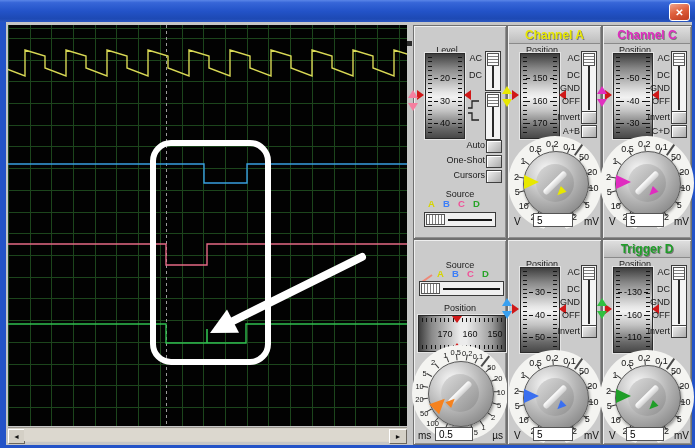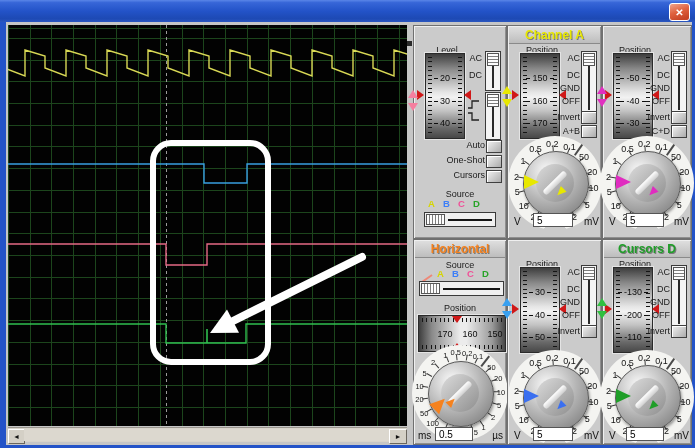--- a/index.html
+++ b/index.html
@@ -239,20 +239,23 @@
           <div class="shine" style="position: absolute;"></div>
         </div>
         <div class="tri" style="position: absolute; left: -31px; top: -8px; border-top: 7px solid transparent; border-bottom: 7px solid transparent; border-left: 15px solid rgb(232, 232, 0);"></div>
         <div class="tri" style="position: absolute; left: 1px; top: 5px; transform: rotate(135deg); border-top: 4px solid transparent; border-bottom: 4px solid transparent; border-left: 9px solid rgb(232, 232, 0);"></div>
       </div>
       <span class="unit" style="position: absolute; left: 6px; top: 190px;">V</span>
       <div class="vbox" style="position: absolute; left: 25px; top: 187px; width: 40px; height: 14px;">5</div>
       <span class="unit" style="position: absolute; right: 2px; top: 190px;">mV</span>
     </div>
   <div class="panel" style="left:602px;top:25px;width:90px;height:214px">
+      <div class="phead" style="position: absolute;">
+        <span class="ptitle" style="position: static; color: rgb(224, 44, 192);">Channel C</span>
+      </div>
       <div class="plabel" style="position: absolute; left: 2px; top: 19px; width: 60px;">Position</div>
       <div class="meter-v" style="position: absolute; left: 10px; top: 27px;">
         <div class="vticks vt-l" style="position: absolute;"></div>
         <div class="vticks vt-r" style="position: absolute;"></div>
         <div class="mrow" style="position: absolute; top: 19px;">
           <span class="mdash" style="position: static;"></span>
           <span class="mnum" style="position: static;">-50</span>
           <span class="mdash" style="position: static;"></span>
         </div>
         <div class="mrow" style="position: absolute; top: 42px;">
@@ -314,23 +317,20 @@
           <div class="shine" style="position: absolute;"></div>
         </div>
         <div class="tri" style="position: absolute; left: -31px; top: -8px; border-top: 7px solid transparent; border-bottom: 7px solid transparent; border-left: 15px solid rgb(224, 44, 192);"></div>
         <div class="tri" style="position: absolute; left: 1px; top: 5px; transform: rotate(135deg); border-top: 4px solid transparent; border-bottom: 4px solid transparent; border-left: 9px solid rgb(224, 44, 192);"></div>
       </div>
       <span class="unit" style="position: absolute; left: 6px; top: 190px;">V</span>
       <div class="vbox" style="position: absolute; left: 23px; top: 187px; width: 38px; height: 14px;">5</div>
       <span class="unit" style="position: absolute; right: 2px; top: 190px;">mV</span>
     </div>
   <div class="panel" style="left:413px;top:239px;width:94px;height:206px">
-      <div class="phead" style="position: absolute;">
-        <span class="ptitle" style="position: static; color: rgb(245, 130, 31);">Horizontal</span>
-      </div>
       <div class="plabel" style="position: absolute; left: 0px; top: 20px; width: 92px;">Source</div>
       <span style="position: absolute; left: 7px; top: 29px; width: 13px; height: 9px;"><svg width="13" height="9">
           <line x1="1" y1="8" x2="11" y2="1" stroke="#ee8877" stroke-width="2"></line>
         </svg></span>
       <span class="cletter" style="position: absolute; left: 23px; top: 28px; color: rgb(214, 214, 0);">A</span>
       <span class="cletter" style="position: absolute; left: 38px; top: 28px; color: rgb(61, 126, 248);">B</span>
       <span class="cletter" style="position: absolute; left: 53px; top: 28px; color: rgb(240, 80, 152);">C</span>
       <span class="cletter" style="position: absolute; left: 68px; top: 28px; color: rgb(40, 164, 40);">D</span>
       <div class="hslider" style="position: absolute; left: 5px; top: 41px; width: 83px; height: 13px;">
         <div class="hs-thumb" style="position: absolute;"></div>
@@ -464,34 +464,34 @@
         </div>
         <div class="tri" style="position: absolute; left: -31px; top: -8px; border-top: 7px solid transparent; border-bottom: 7px solid transparent; border-left: 15px solid rgb(58, 111, 240);"></div>
         <div class="tri" style="position: absolute; left: 1px; top: 5px; transform: rotate(135deg); border-top: 4px solid transparent; border-bottom: 4px solid transparent; border-left: 9px solid rgb(58, 111, 240);"></div>
       </div>
       <span class="unit" style="position: absolute; left: 6px; top: 190px;">V</span>
       <div class="vbox" style="position: absolute; left: 25px; top: 187px; width: 40px; height: 14px;">5</div>
       <span class="unit" style="position: absolute; right: 2px; top: 190px;">mV</span>
     </div>
   <div class="panel" style="left:602px;top:239px;width:90px;height:206px">
       <div class="phead" style="position: absolute;">
-        <span class="ptitle" style="position: static; color: rgb(31, 158, 40);">Cursors D</span>
+        <span class="ptitle" style="position: static; color: rgb(31, 158, 40);">Trigger D</span>
       </div>
       <div class="plabel" style="position: absolute; left: 2px; top: 19px; width: 60px;">Position</div>
       <div class="meter-v" style="position: absolute; left: 10px; top: 27px;">
         <div class="vticks vt-l" style="position: absolute;"></div>
         <div class="vticks vt-r" style="position: absolute;"></div>
         <div class="mrow" style="position: absolute; top: 19px;">
           <span class="mdash" style="position: static;"></span>
           <span class="mnum" style="position: static;">-130</span>
           <span class="mdash" style="position: static;"></span>
         </div>
         <div class="mrow" style="position: absolute; top: 42px;">
           <span class="mdash" style="position: static;"></span>
-          <span class="mnum" style="position: static;">-200</span>
+          <span class="mnum" style="position: static;">-160</span>
           <span class="mdash" style="position: static;"></span>
         </div>
         <div class="mrow" style="position: absolute; top: 64px;">
           <span class="mdash" style="position: static;"></span>
           <span class="mnum" style="position: static;">-110</span>
           <span class="mdash" style="position: static;"></span>
         </div>
       </div>
       <div class="marr" style="position: absolute; left: 2px; top: 64px; border-top: 5px solid transparent; border-bottom: 5px solid transparent; border-left: 7px solid rgb(208, 24, 24);"></div>
       <div class="marr" style="position: absolute; left: 49px; top: 64px; border-top: 5px solid transparent; border-bottom: 5px solid transparent; border-right: 7px solid rgb(208, 24, 24);"></div>

